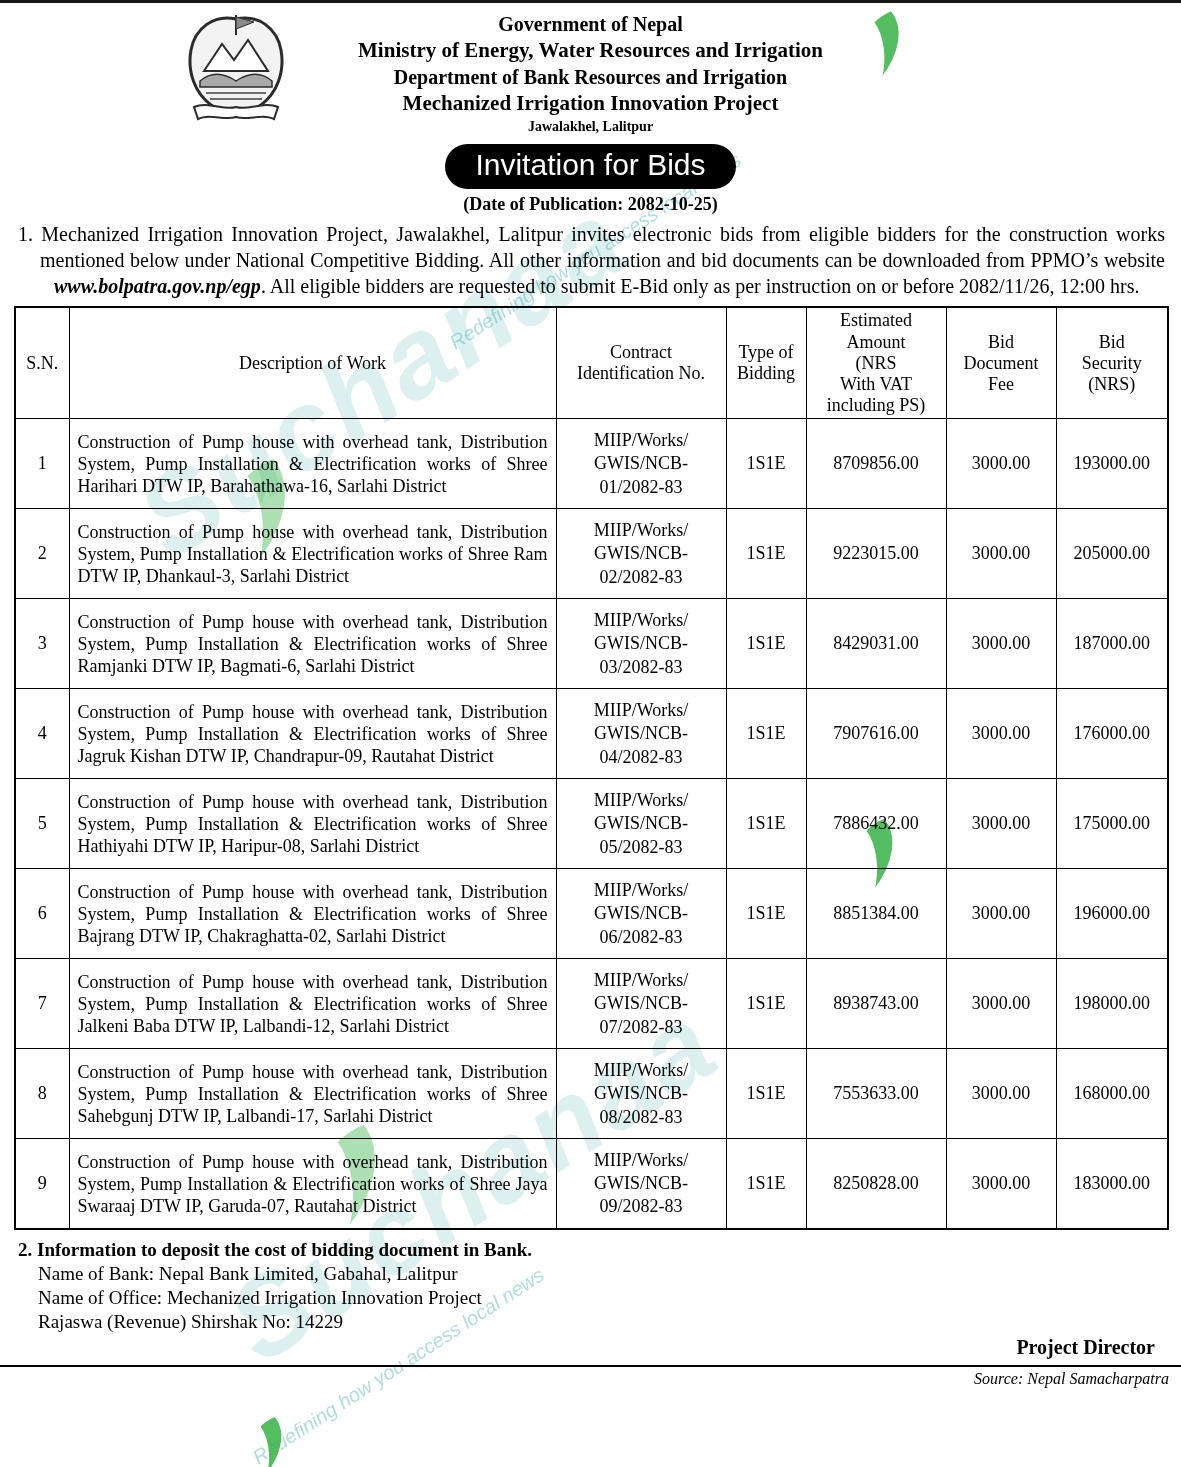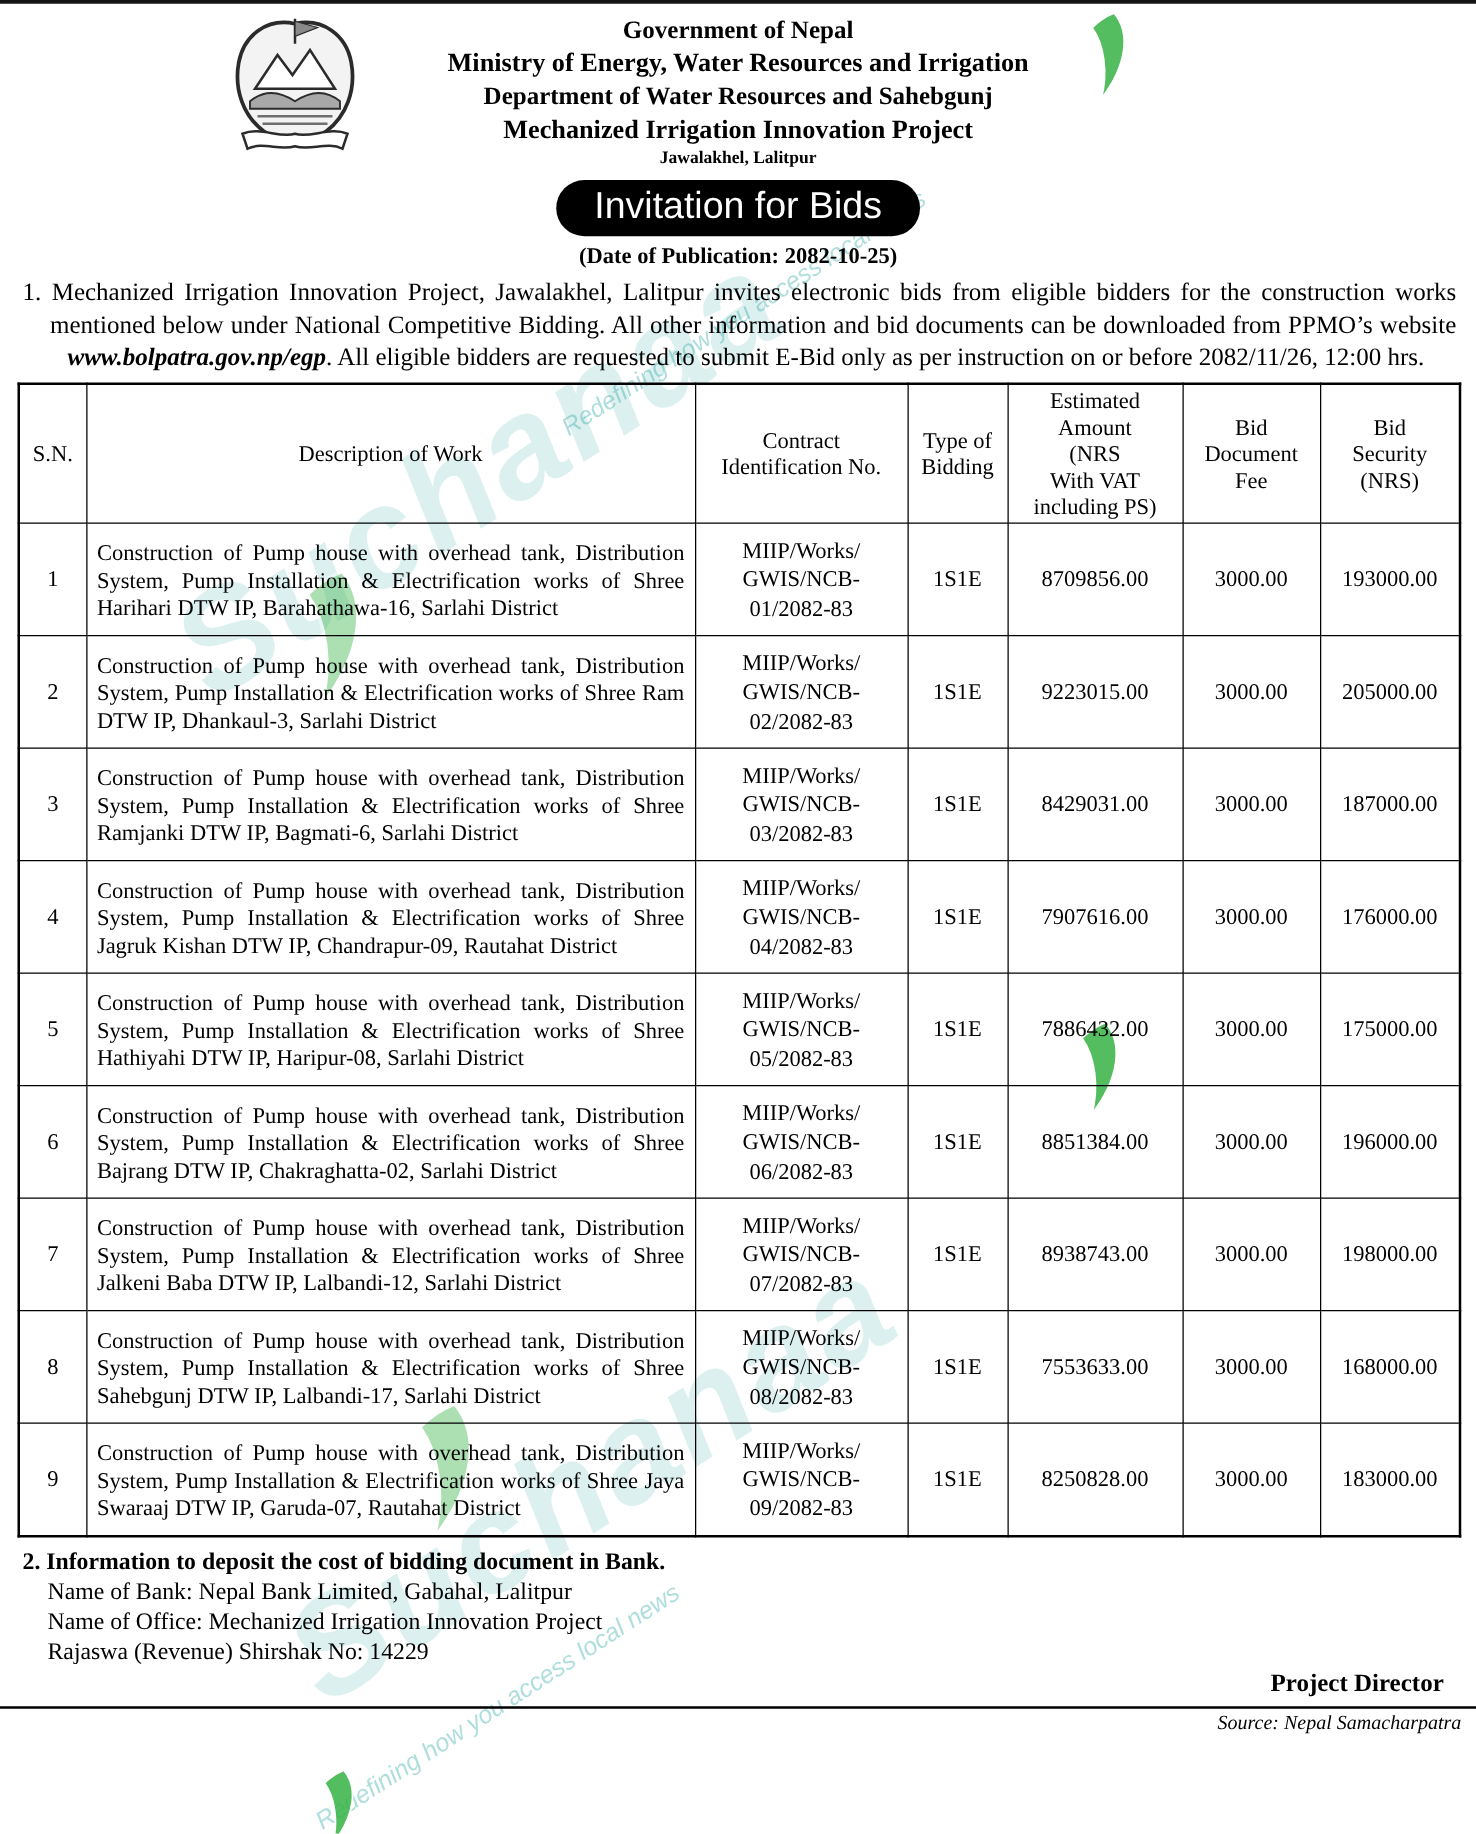--- a/index.html
+++ b/index.html
@@ -129,21 +129,21 @@
         <path d="M24 60 L42 33 L54 49 L68 29 L88 60 Z" fill="#ffffff" stroke="#2b2b2b" stroke-width="2"></path>
         <path d="M20 70 C32 60 44 62 56 70 C68 62 80 60 92 70 L92 76 L20 76 Z" fill="#a8a8a8" stroke="#2b2b2b" stroke-width="1.5"></path>
         <path d="M26 82 H86 M30 88 H82" stroke="#6e6e6e" stroke-width="2"></path>
         <path d="M14 96 C28 90 44 100 56 96 C68 100 84 90 98 96 L94 108 C82 102 68 110 56 106 C44 110 30 102 18 108 Z" fill="#ffffff" stroke="#2b2b2b" stroke-width="2"></path>
       </svg>
     </div>
 
     <div class="header">
       <div class="h-gov">Government of Nepal</div>
       <div class="h-ministry">Ministry of Energy, Water Resources and Irrigation</div>
-      <div class="h-dept">Department of Water Resources and Sahebgunj</div>
+      <div class="h-dept">Department of Bank Resources and Irrigation</div>
       <div class="h-project">Mechanized Irrigation Innovation Project</div>
       <div class="h-address">Jawalakhel, Lalitpur</div>
     </div>
 
     <div class="pill">Invitation for Bids</div>
     <div class="pub-date">(Date of Publication: 2082-10-25)</div>
 
     <p class="intro"><span>1. Mechanized Irrigation Innovation Project, Jawalakhel, Lalitpur invites electronic bids from eligible bidders for the construction works mentioned below under National Competitive Bidding. All other information and bid documents can be downloaded from PPMO’s website </span><span class="url">www.bolpatra.gov.np/egp</span><span>. All eligible bidders are requested to submit E-Bid only as per instruction on or before 2082/11/26, 12:00 hrs.</span></p>
 
     <table class="bids-table">

